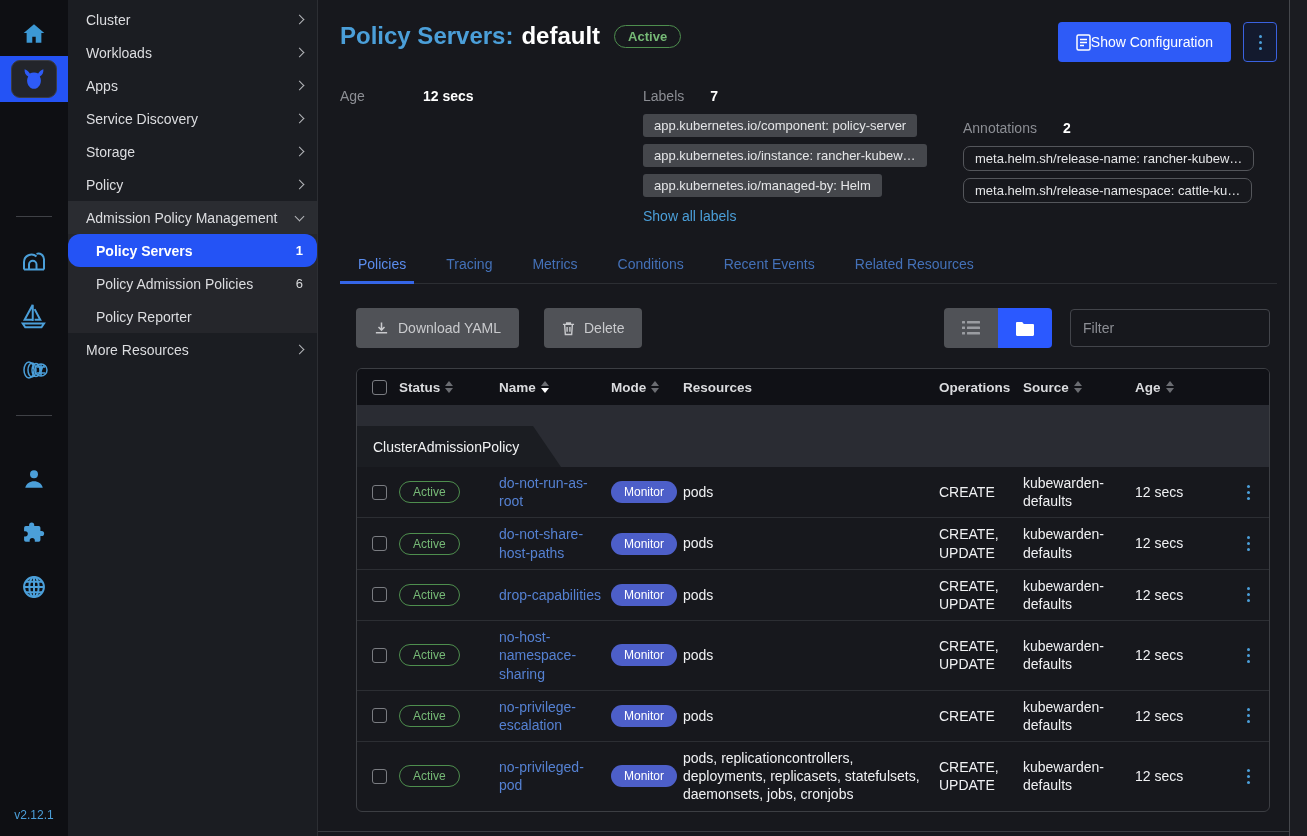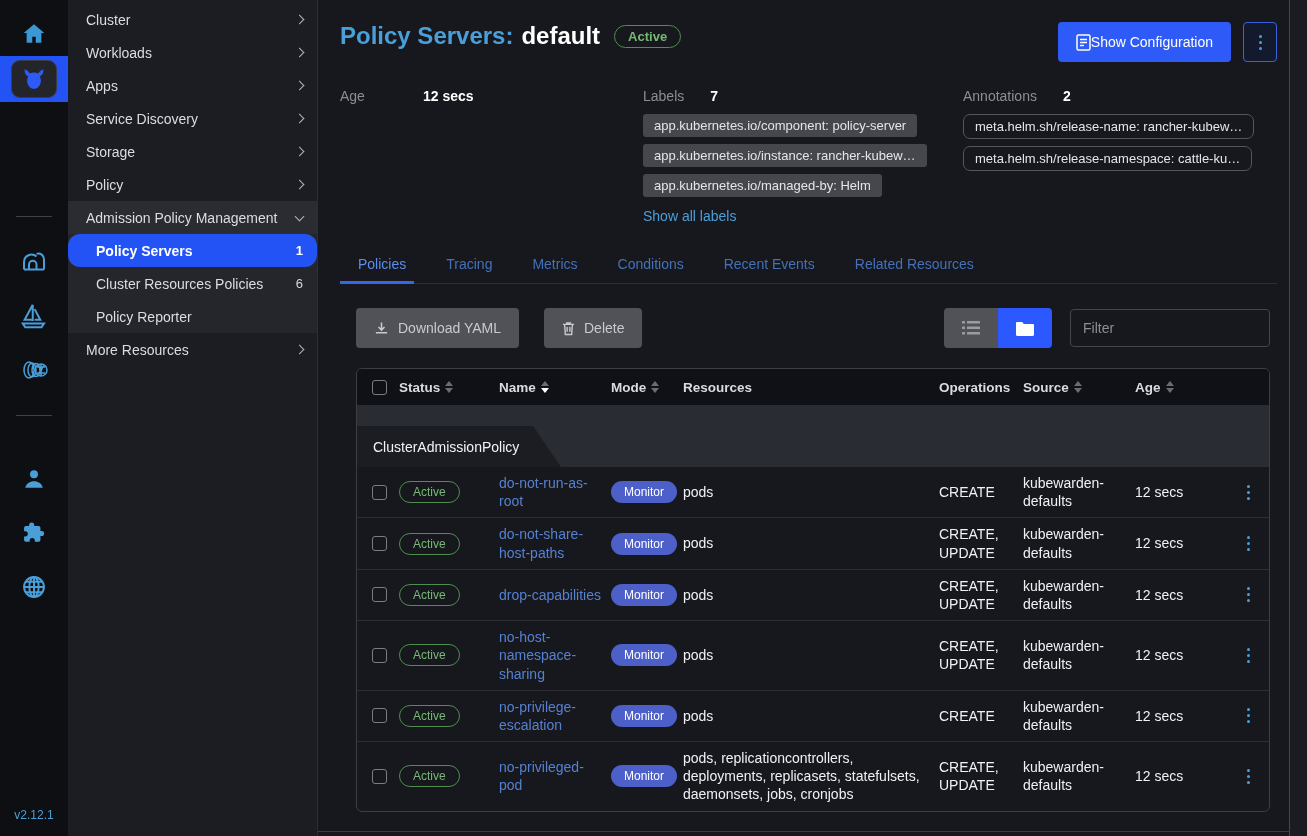--- a/index.html
+++ b/index.html
@@ -48,21 +48,21 @@
   .header-actions { margin-left:auto; display:flex; align-items:center; gap:12px; }
   .btn-primary { display:flex; align-items:center; background:#2e5bf7; color:#fff; border:none; border-radius:4px; font-size:14px; padding:0 18px; height:40px; cursor:pointer; font-family:inherit; }
   .btn-kebab { width:34px; height:40px; background:#131a2e; border:1px solid #3a62e0; border-radius:4px; display:flex; align-items:center; justify-content:center; cursor:pointer; }
   .dots { display:flex; flex-direction:column; gap:3px; }
   .dots i { width:3px; height:3px; background:#4b9fd9; border-radius:50%; }
 
   
   .details { display:flex; padding:26px 30px 0 22px; }
   .d-col1 { width:303px; }
   .d-col2 { width:320px; }
-  .d-col3 { flex:1; }
+  .d-col3 { flex:1;margin-top:32px; }
   .d-label-row { display:flex; align-items:baseline; font-size:14px; }
   .d-label { color:#8c8e94; }
   .d-val { color:#ffffff; font-weight:bold; }
   .d-col1 .d-val { margin-left:58px; }
   .d-count { color:#ffffff; font-weight:bold; margin-left:26px; }
   .chips { margin-top:10px; display:flex; flex-direction:column; align-items:flex-start; gap:7px; }
   .chip { background:#45474c; color:#e4e5e7; font-size:13px; border-radius:3px; padding:4px 11px; white-space:nowrap; }
   .chip.outline { background:transparent; border:1px solid #54565b; color:#e4e5e7; border-radius:7px; }
   .link { color:#4b9fd9; font-size:14px; cursor:pointer; margin-top:11px; display:inline-block; }
 
@@ -205,21 +205,21 @@
       <div class="sb-group">
         <div class="sb-item expander">
           <span class="lbl">Admission Policy Management</span>
           <span class="chev down"></span>
         </div>
         <div class="sb-item child selected">
           <span class="lbl">Policy Servers</span>
           <span class="sb-count">1</span>
         </div>
         <div class="sb-item child">
-          <span class="lbl">Cluster Resources Policies</span>
+          <span class="lbl">Policy Admission Policies</span>
           <span class="sb-count">6</span>
         </div>
         <div class="sb-item child">
           <span class="lbl">Policy Reporter</span>
         </div>
       </div>
       <div class="sb-item">
         <span class="lbl">More Resources</span>
         <span class="chev right"></span>
       </div>

